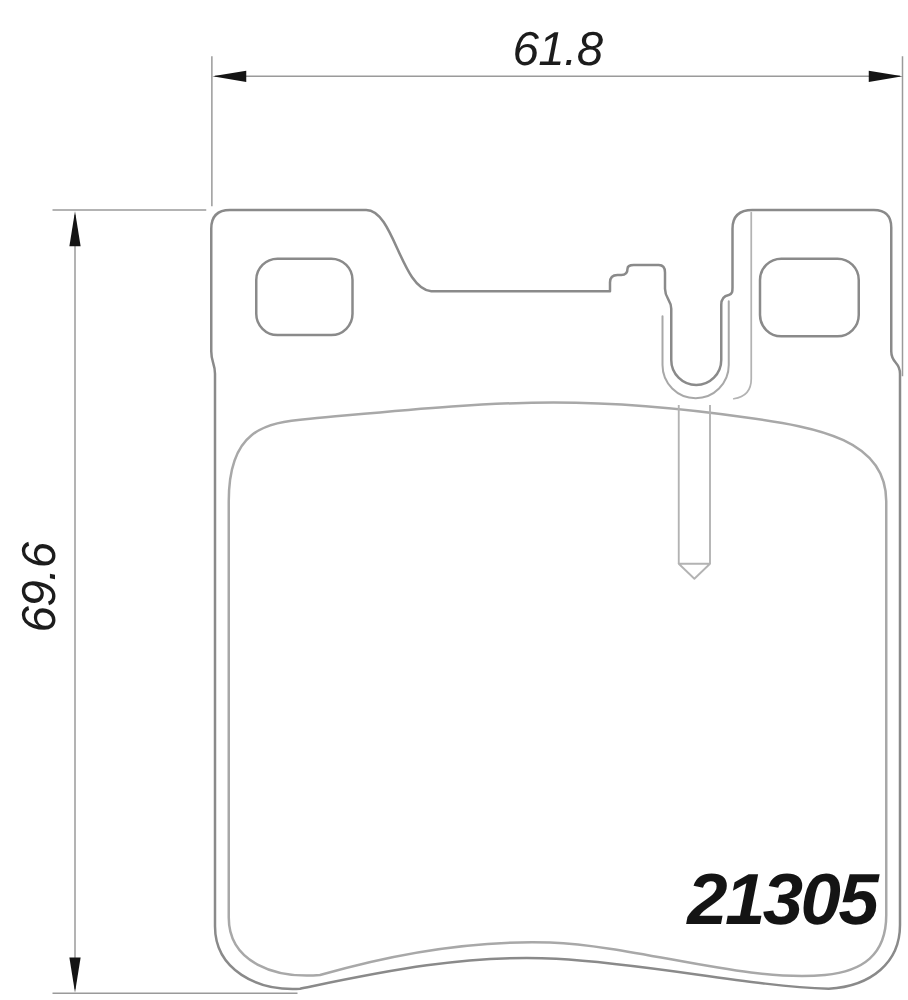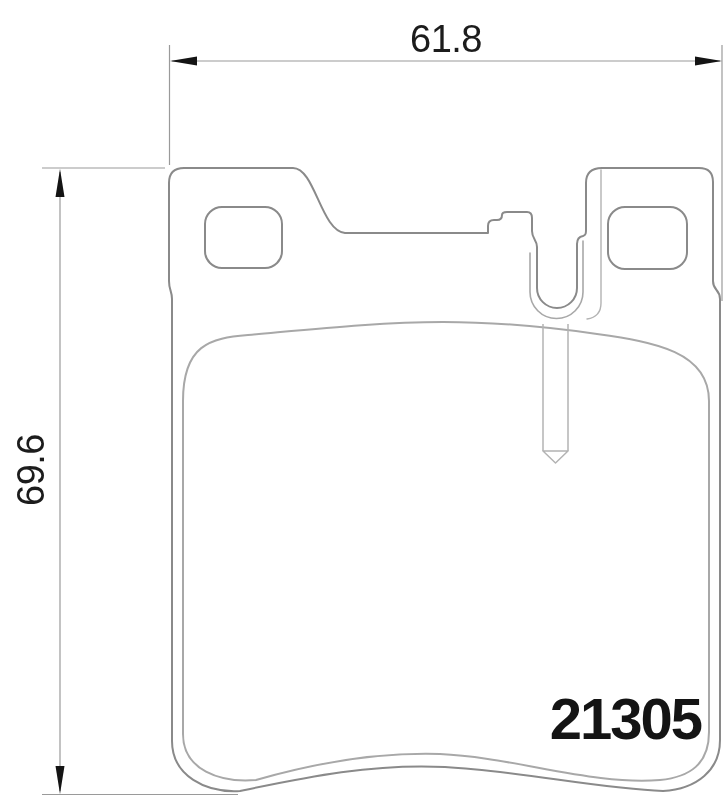--- a/index.html
+++ b/index.html
@@ -7,20 +7,21 @@
     padding: 0;
     background: #ffffff;
     font-family: "Liberation Sans", sans-serif;
   }
   .stage {
     position: relative;
     width: 726px;
     height: 800px;
     background: #ffffff;
     overflow: hidden;
+    font-style: italic;
   }
   svg { display: block; }
   .dim-text {
     font-family: "Liberation Sans", sans-serif;
     font-size: 38px;
     fill: #1c1c1c;
     letter-spacing: -0.5px;
   }
   .part-text {
     font-family: "Liberation Sans", sans-serif;

